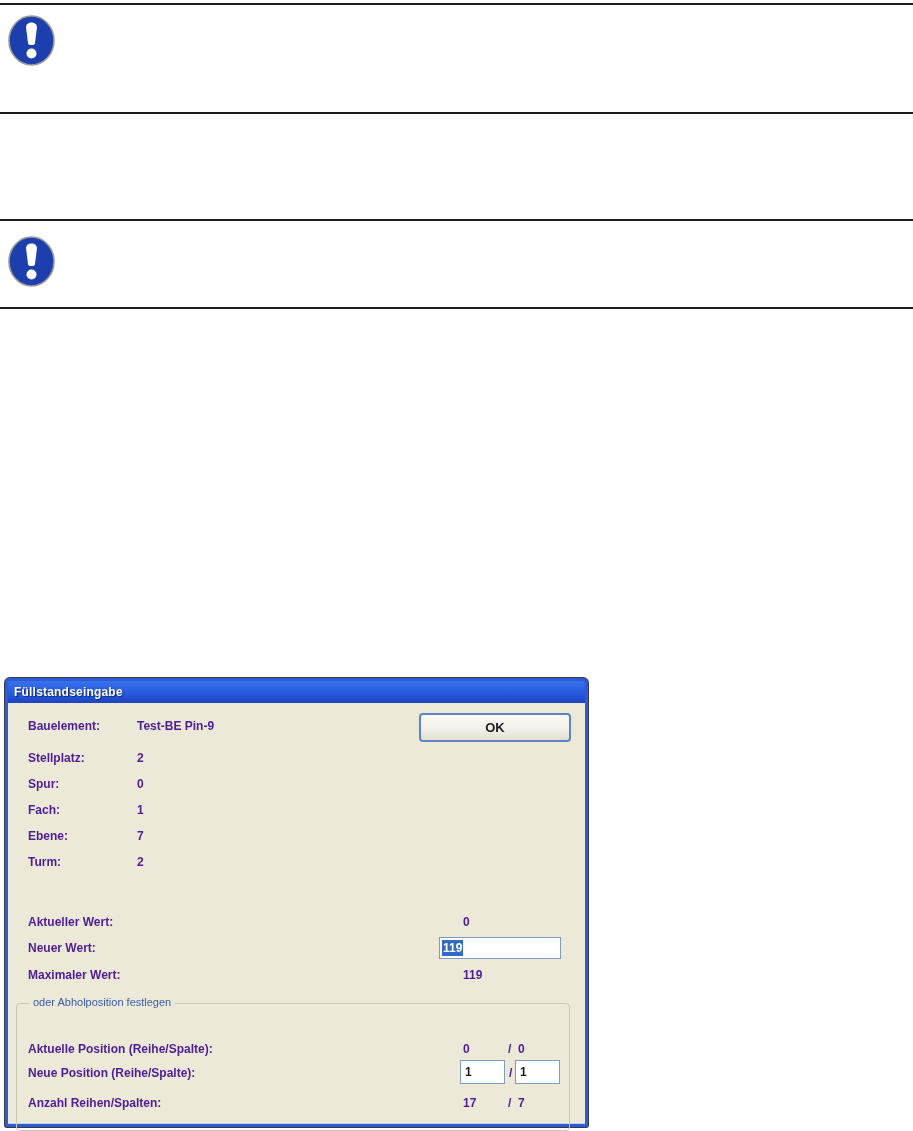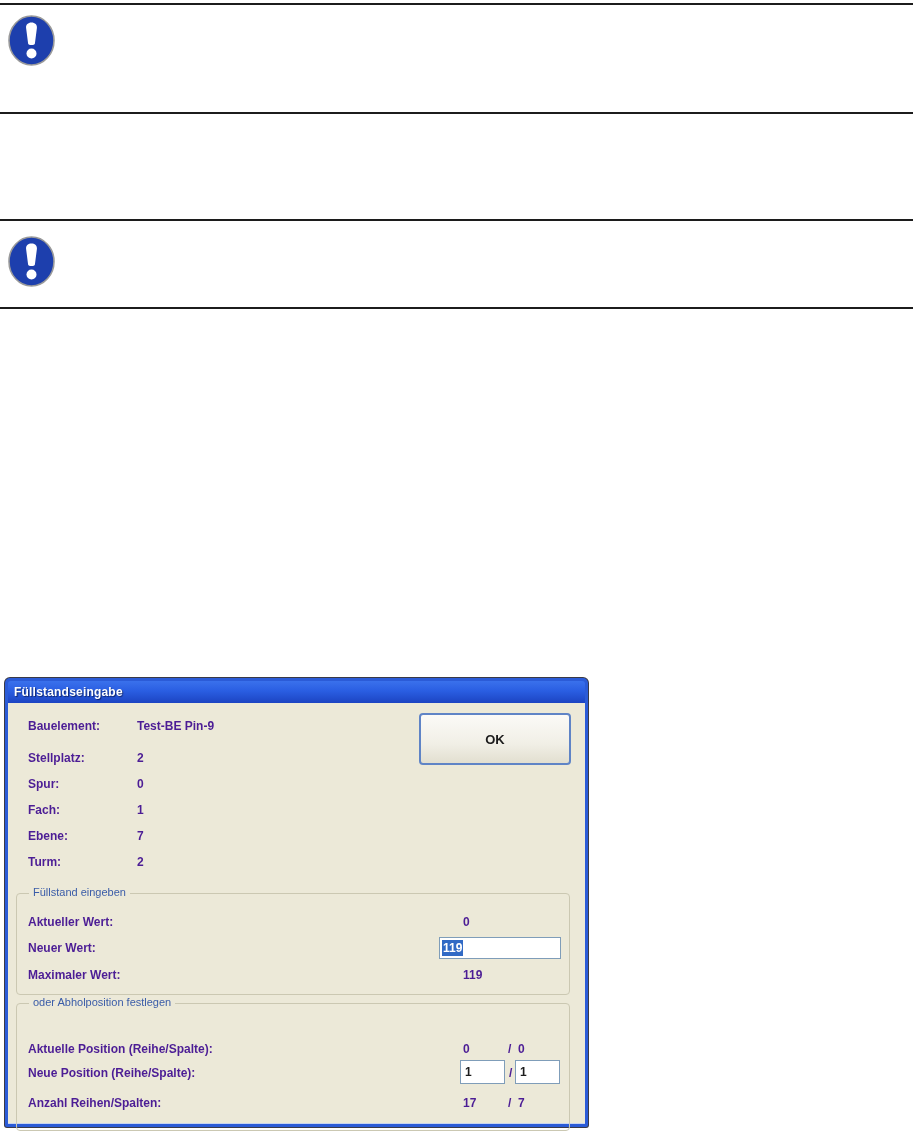--- a/index.html
+++ b/index.html
@@ -47,21 +47,21 @@
   }
 
   .txt { position:absolute; font-size:12px; font-weight:bold; color:#4c1d95; white-space:nowrap; line-height:14px; }
 
   
   .info-label { left:20px; }
   .info-value { left:129px; }
 
   
   .btn {
-    position:absolute; left:411px; width:152px; height:52px;
+    position:absolute; left:411px; width:152px; height:29px;
     display:flex; align-items:center; justify-content:center;
     font-family:"Liberation Sans", sans-serif;
     font-size:13px; font-weight:bold; color:#1c1c1c;
     background:linear-gradient(180deg,#fbfaf7 0%, #f1efe6 60%, #e2dfd0 100%);
     border:1px solid #8d8b7b; border-radius:4px;
     cursor:pointer;
   }
   .btn-ok { top:10px; border:2px solid #5f84c6; }
   .btn-cancel { top:66px; }
   .btn-help { top:121px; }
@@ -133,23 +133,20 @@
     <span class="txt info-value" style="top:74px">0</span>
     <span class="txt info-label" style="top:100px">Fach:</span>
     <span class="txt info-value" style="top:100px">1</span>
     <span class="txt info-label" style="top:126px">Ebene:</span>
     <span class="txt info-value" style="top:126px">7</span>
     <span class="txt info-label" style="top:152px">Turm:</span>
     <span class="txt info-value" style="top:152px">2</span>
 
     <div class="btn btn-ok">OK</div>
 
-    <div class="group group1">
-      <span class="group-title">Füllstand eingeben</span>
-    </div>
     <span class="txt" style="left:20px; top:212px">Aktueller Wert:</span>
     <span class="txt val" style="top:212px">0</span>
     <span class="txt" style="left:20px; top:238px">Neuer Wert:</span>
     <div class="textbox tb-new-value"><span class="sel">119</span></div>
     <span class="txt" style="left:20px; top:265px">Maximaler Wert:</span>
     <span class="txt val" style="top:265px">119</span>
 
     <div class="group group2">
       <span class="group-title">oder Abholposition festlegen</span>
     </div>

